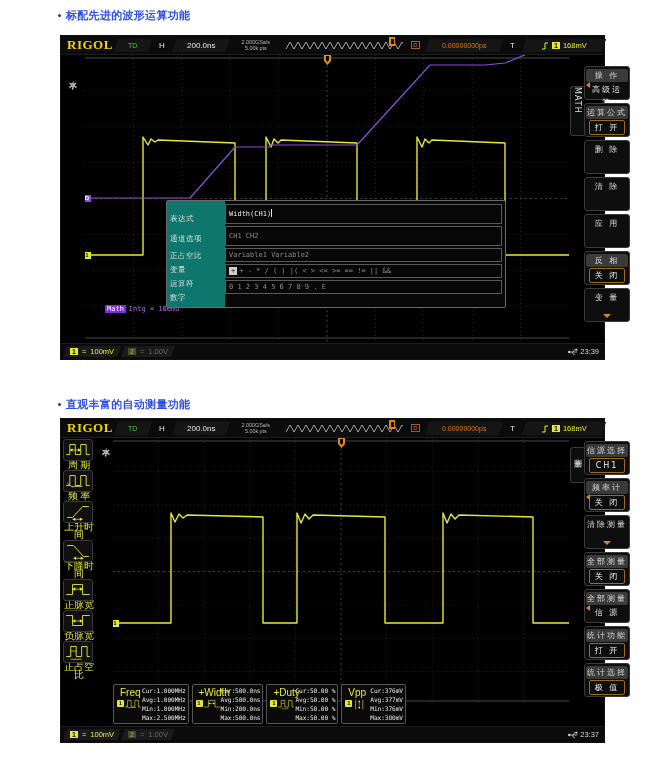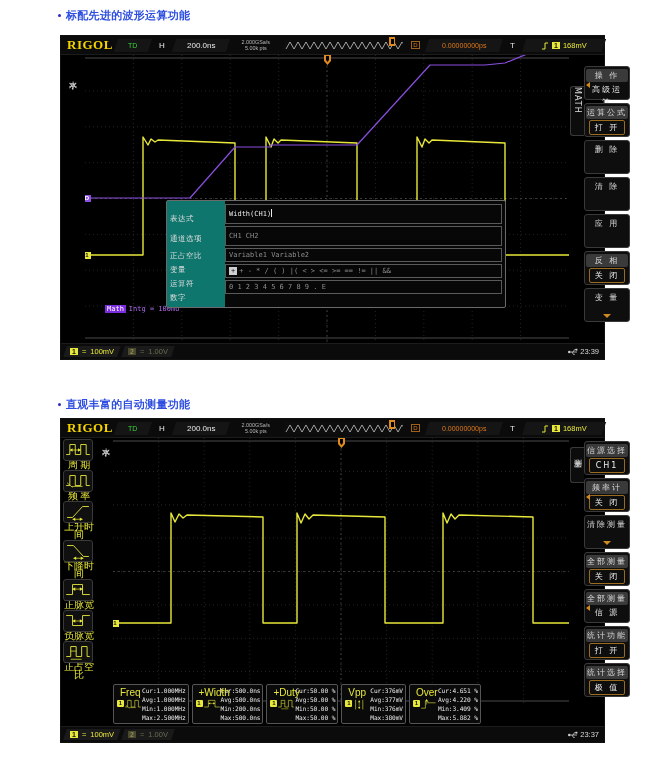--- a/index.html
+++ b/index.html
@@ -551,37 +551,20 @@
                 <path d="M12 5 l-2 3 h4 z M12 19 l-2 -3 h4 z" fill="#e8e83a"></path>
               </svg></div>
           </div>
           <div class="sb-vals">
             <div>Cur:376mV</div>
             <div>Avg:377mV</div>
             <div>Min:376mV</div>
             <div>Max:380mV</div>
           </div>
         </div>
-        <div class="statbox">
-          <div class="sb-ico">
-            <div class="sb-name">Over</div>
-            <div class="sb-badge">1</div>
-            <div style="position: absolute; left: 8px; top: 10px;"><svg width="18" height="14" viewBox="0 0 30 22">
-                <path d="M2 18 L9 18 L9 6 L13 6 L13 9 L26 9" fill="none" stroke="#e8e83a" stroke-width="1"></path>
-                <path d="M11 3 L11 12" stroke="#e8e83a" stroke-width="0.8"></path>
-                <path d="M11 3 l-2 3 h4 z" fill="#e8e83a"></path>
-              </svg></div>
-          </div>
-          <div class="sb-vals">
-            <div>Cur:4.651 %</div>
-            <div>Avg:4.220 %</div>
-            <div>Min:3.409 %</div>
-            <div>Max:5.882 %</div>
-          </div>
-        </div>
       </div>
 
     <div class="botbar" style="bottom:0;">
       <div class="ch-chip">
           <span style="display:flex;align-items:center;">
             <span class="ch-num">1</span>
             <span class="ch-val">=</span>
             <span class="ch-val">100mV</span>
           </span>
         </div>

